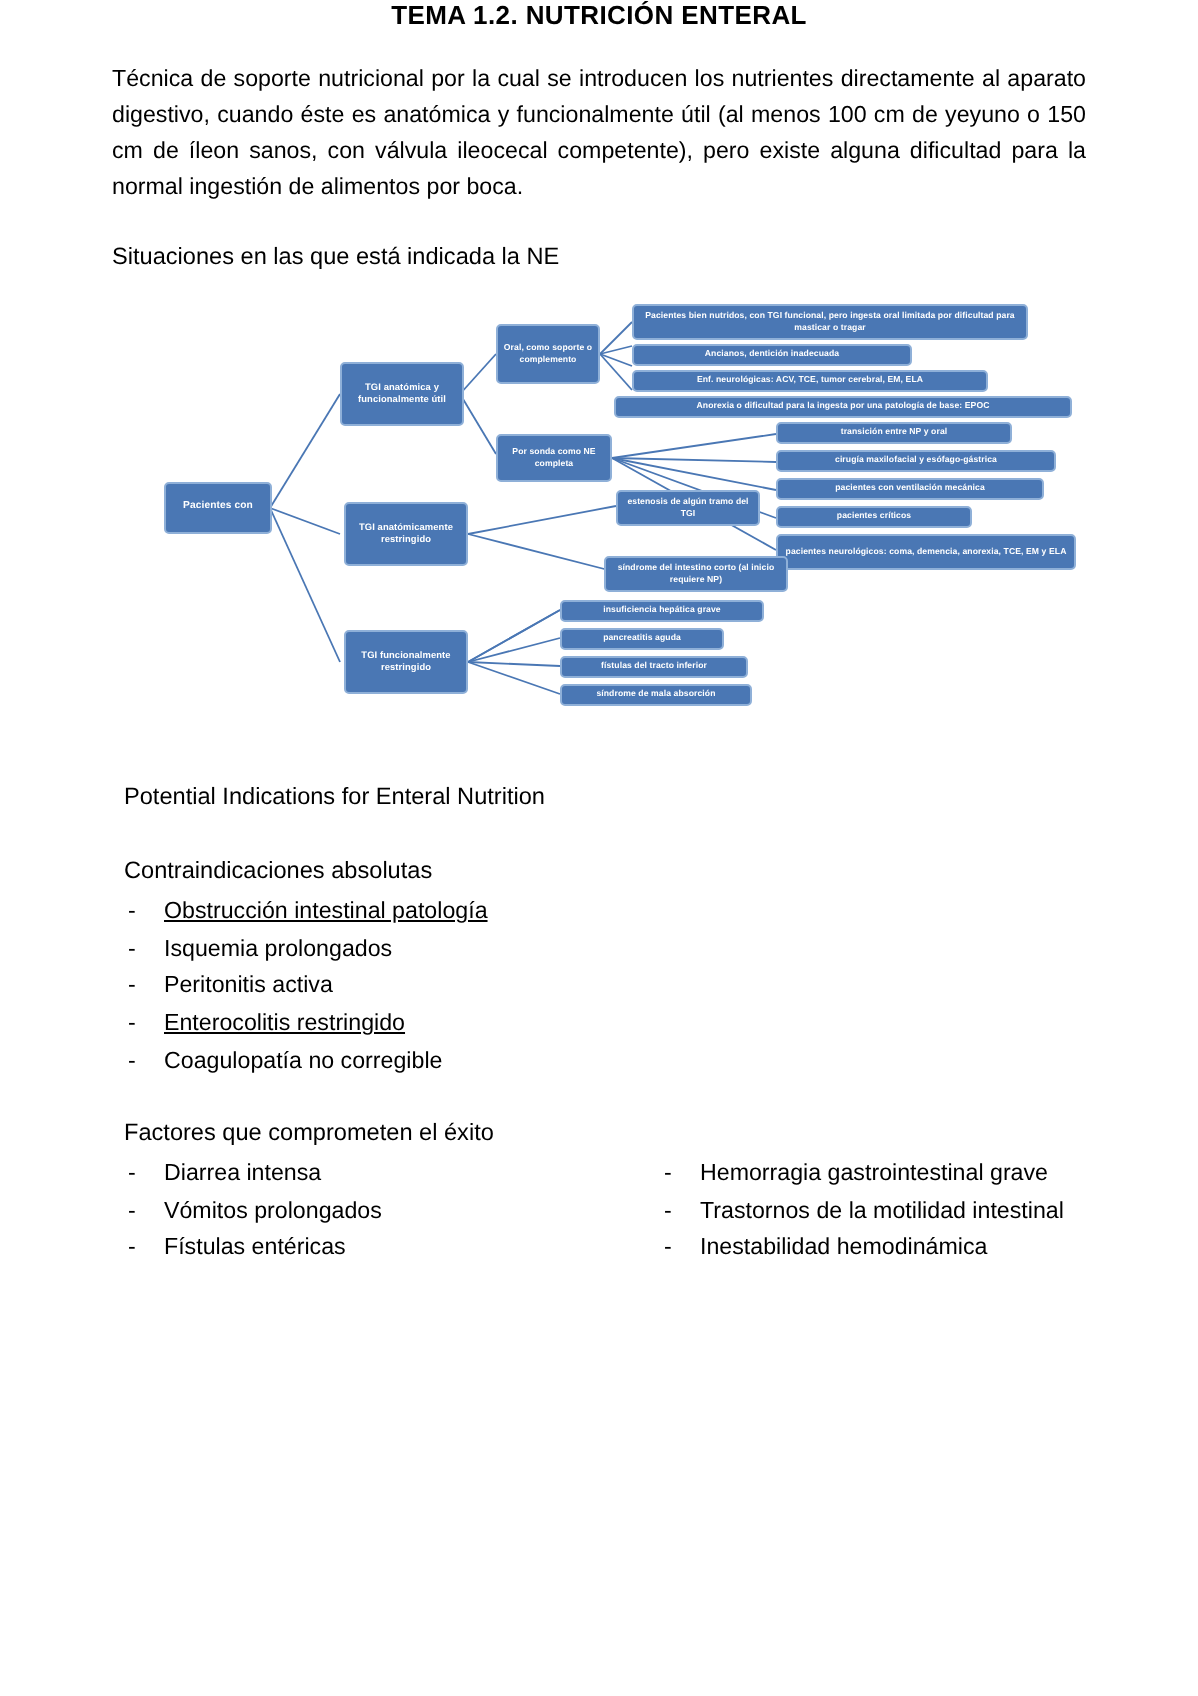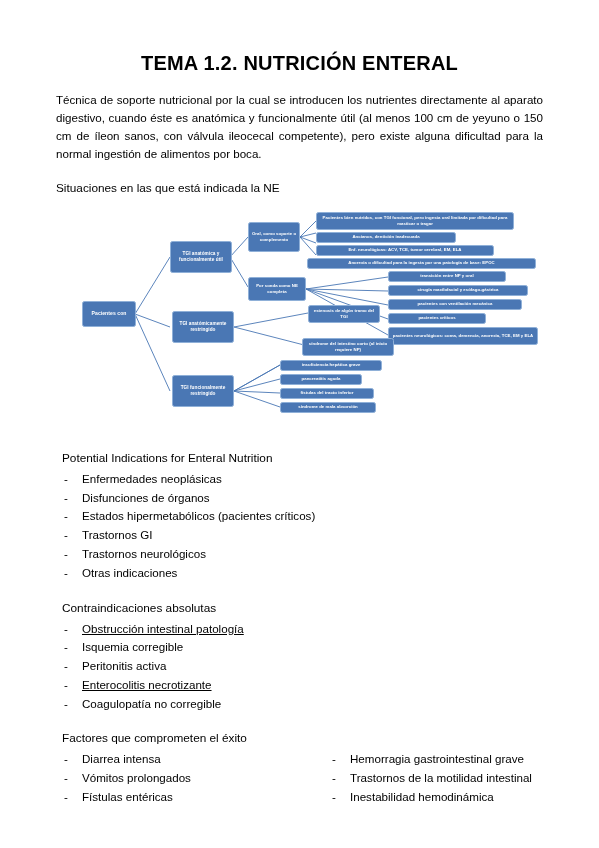--- a/index.html
+++ b/index.html
@@ -19,25 +19,24 @@
     position: relative;
     width: 599px;
     height: 848px;
     box-sizing: border-box;
     padding: 0 56px;
   }
 
   
   .doc-title {
     text-align: center;
-    font-size: 20px;
+    font-size: 13px;
     font-weight: bold;
     letter-spacing: 0.2px;
     margin: 0;
-    padding-top: 52px;
   }
   .intro {
     margin: 0;
     padding-top: 16px;
     font-size: 11.6px;
     line-height: 1.55;
     text-align: justify;
   }
   .section-head {
     font-size: 11.8px;
@@ -200,38 +199,30 @@
     <div class="node" style="left:222px; top:179px; width:94px; height:11px;">fístulas del tracto inferior</div>
 
     <div class="node" style="left:222px; top:193px; width:96px; height:11px;">síndrome de mala absorción</div>
 
   </div>
 
   <div style="height:22px"></div>
 
   <div class="section-head indent">Potential Indications for Enteral Nutrition</div>
   <div style="height:5px"></div>
-  <ul class="dash-list">
-    <li>Enfermedades neoplásicas</li>
-    <li>Disfunciones de órganos</li>
-    <li>Estados hipermetabólicos (pacientes críticos)</li>
-    <li>Trastornos GI</li>
-    <li>Trastornos neurológicos</li>
-    <li>Otras indicaciones</li>
-  </ul>
 
   <div style="height:18px"></div>
 
   <div class="section-head indent">Contraindicaciones absolutas</div>
   <div style="height:5px"></div>
   <ul class="dash-list">
     <li><span class="u">Obstrucción intestinal patología</span></li>
-    <li><span>Isquemia corregible</span></li>
+    <li><span>Isquemia prolongados</span></li>
     <li><span>Peritonitis activa</span></li>
-    <li><span class="u">Enterocolitis necrotizante</span></li>
+    <li><span class="u">Enterocolitis restringido</span></li>
     <li><span>Coagulopatía no corregible</span></li>
   </ul>
 
   <div style="height:18px"></div>
 
   <div class="section-head indent">Factores que comprometen el éxito</div>
   <div style="height:5px"></div>
   <div class="two-col">
     <div class="col-a">
       <ul class="dash-list">

